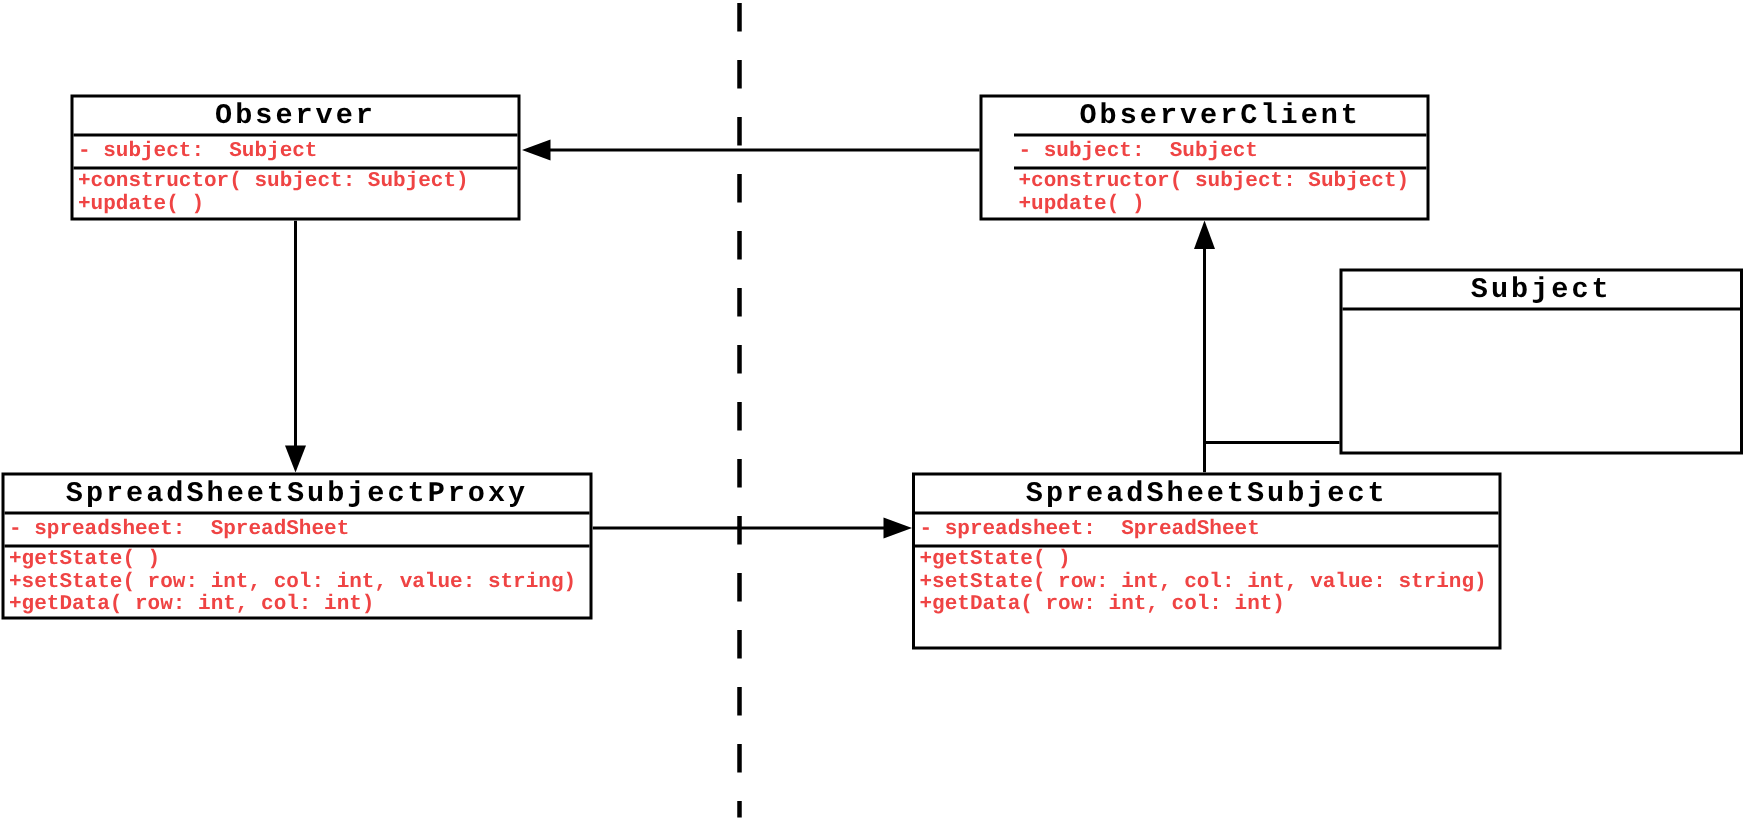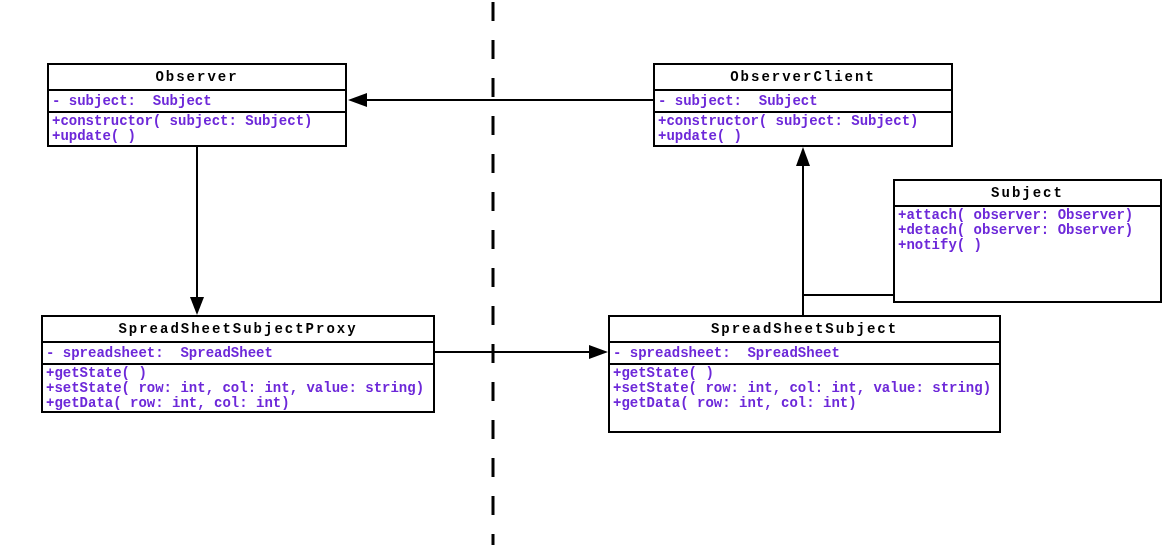--- a/index.html
+++ b/index.html
@@ -22,42 +22,42 @@
     background: #ffffff;
     border: 2px solid #000000;
     display: flex;
     flex-direction: column;
   }
   .uml-title {
     height: 24px;
     line-height: 24px;
     border-bottom: 2px solid #000000;
     text-align: center;
-    font-size: 14px;
+    font-size: 19px;
     font-weight: bold;
     letter-spacing: 2px;
     white-space: pre;
     overflow: hidden;
   }
   .uml-attrs {
     height: 20px;
     border-bottom: 2px solid #000000;
     overflow: hidden;
   }
   .uml-attrs .uml-line { line-height: 20px; }
   .uml-methods {
     flex: 1;
     padding-top: 1px;
     overflow: hidden;
   }
   .uml-methods .uml-line { line-height: 15px; }
   .uml-line {
     font-size: 14px;
     font-weight: bold;
-    color: #6d28d9;
+    color: #ef4444;
     white-space: pre;
     padding-left: 3px;
   }
 </style>
 </head>
 <body>
 
 <div class="stage">
 
   <svg class="connectors" viewBox="0 0 1164 551">
@@ -84,41 +84,36 @@
     <div class="uml-title">Observer</div>
     <div class="uml-attrs">
       <div class="uml-line">- subject:  Subject</div>
     </div>
     <div class="uml-methods">
       <div class="uml-line">+constructor( subject: Subject)</div>
       <div class="uml-line">+update( )</div>
     </div>
   </div>
 
-  <div class="uml-class" style="left:653px; top:63px; width:300px; height:84px;">
+  <div class="uml-class" style="left:653px; top:63px; width:300px; height:84px;padding-left:21px;">
     <div class="uml-title">ObserverClient</div>
     <div class="uml-attrs">
       <div class="uml-line">- subject:  Subject</div>
     </div>
     <div class="uml-methods">
       <div class="uml-line">+constructor( subject: Subject)</div>
       <div class="uml-line">+update( )</div>
     </div>
   </div>
 
   <div class="uml-class" style="left:893px; top:179px; width:269px; height:124px;">
     <div class="uml-title">Subject</div>
-    <div class="uml-methods">
-      <div class="uml-line">+attach( observer: Observer)</div>
-      <div class="uml-line">+detach( observer: Observer)</div>
-      <div class="uml-line">+notify( )</div>
-    </div>
   </div>
 
-  <div class="uml-class" style="left:1px; top:315px; width:394px; height:98px;margin-left:40px;">
+  <div class="uml-class" style="left:1px; top:315px; width:394px; height:98px;">
     <div class="uml-title">SpreadSheetSubjectProxy</div>
     <div class="uml-attrs">
       <div class="uml-line">- spreadsheet:  SpreadSheet</div>
     </div>
     <div class="uml-methods">
       <div class="uml-line">+getState( )</div>
       <div class="uml-line">+setState( row: int, col: int, value: string)</div>
       <div class="uml-line">+getData( row: int, col: int)</div>
     </div>
   </div>

